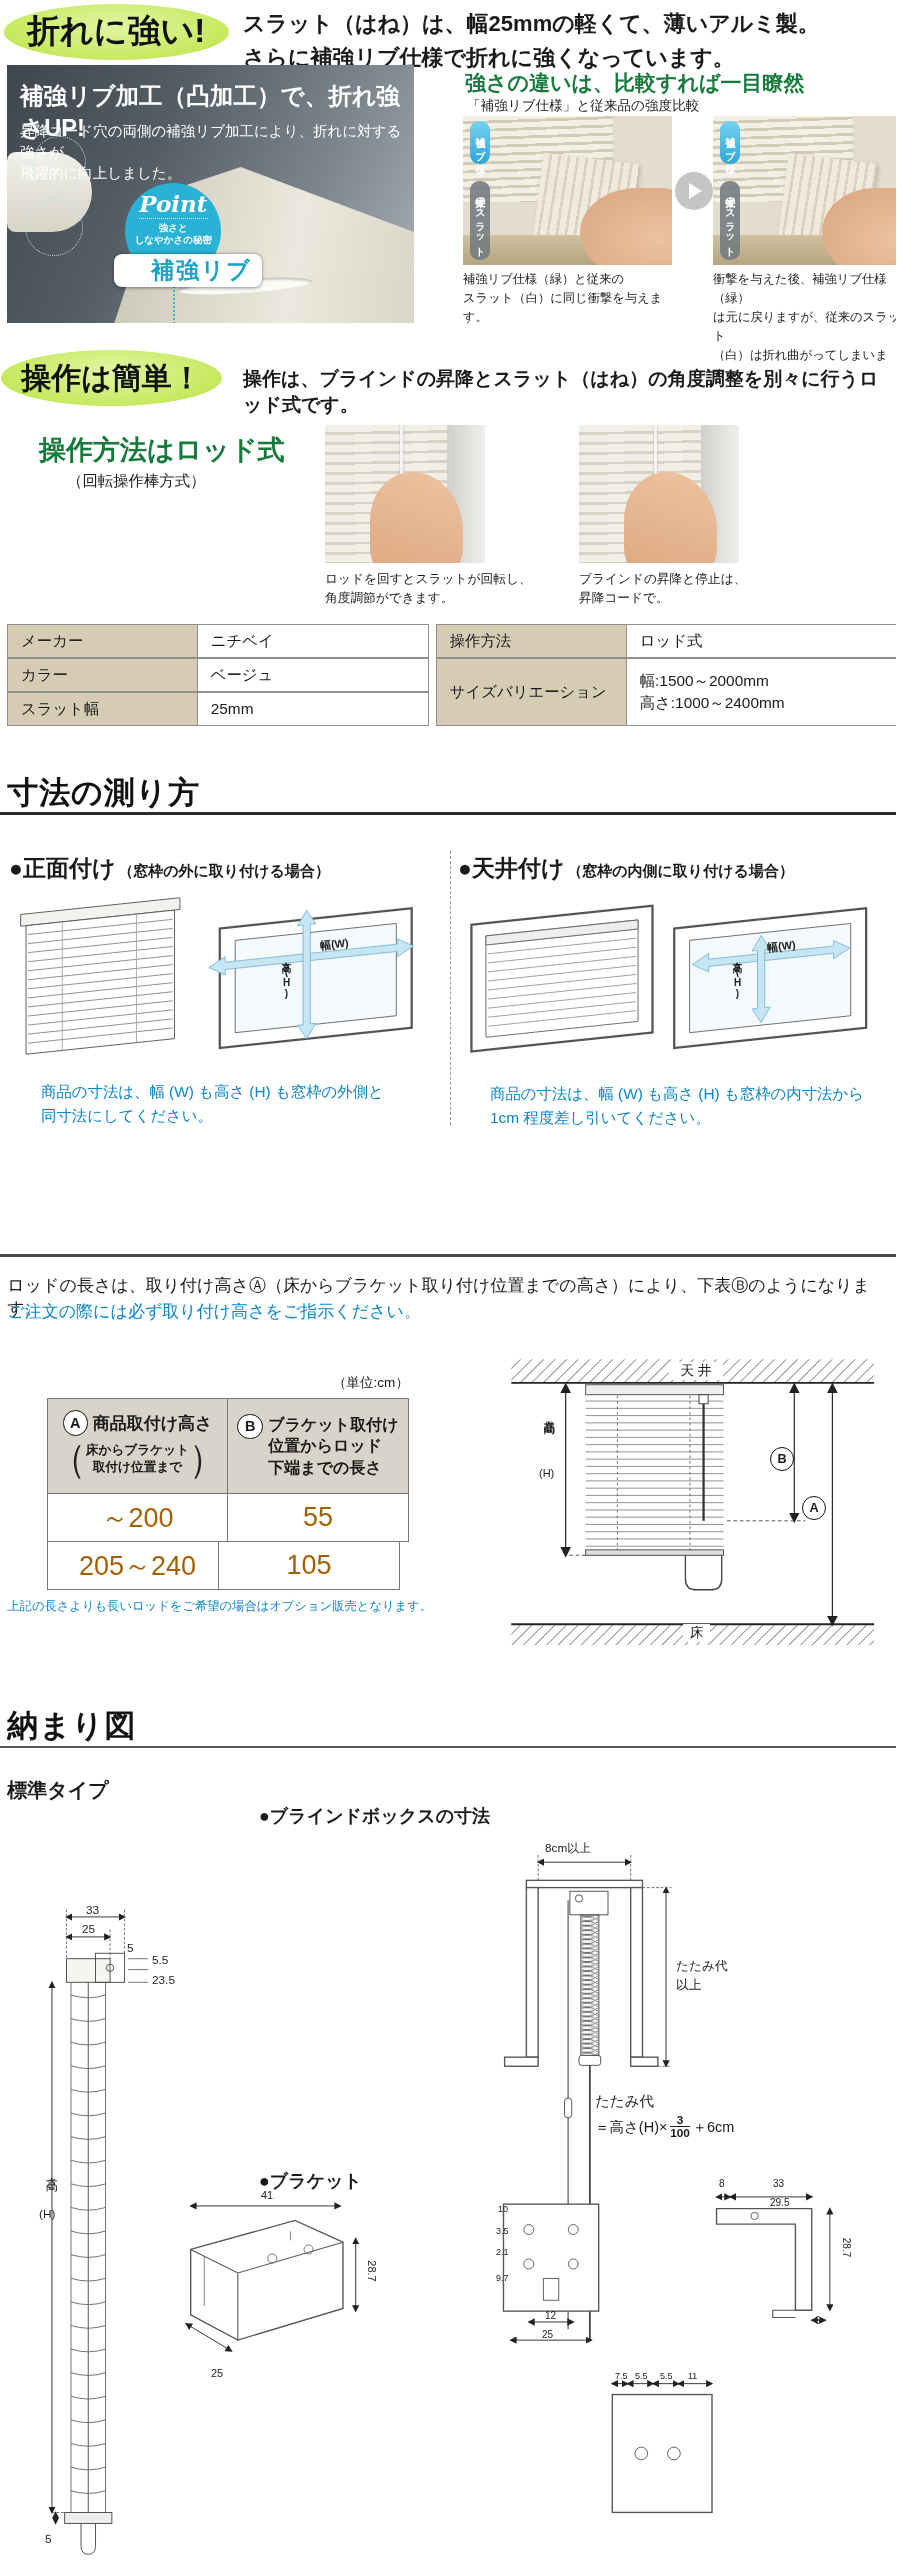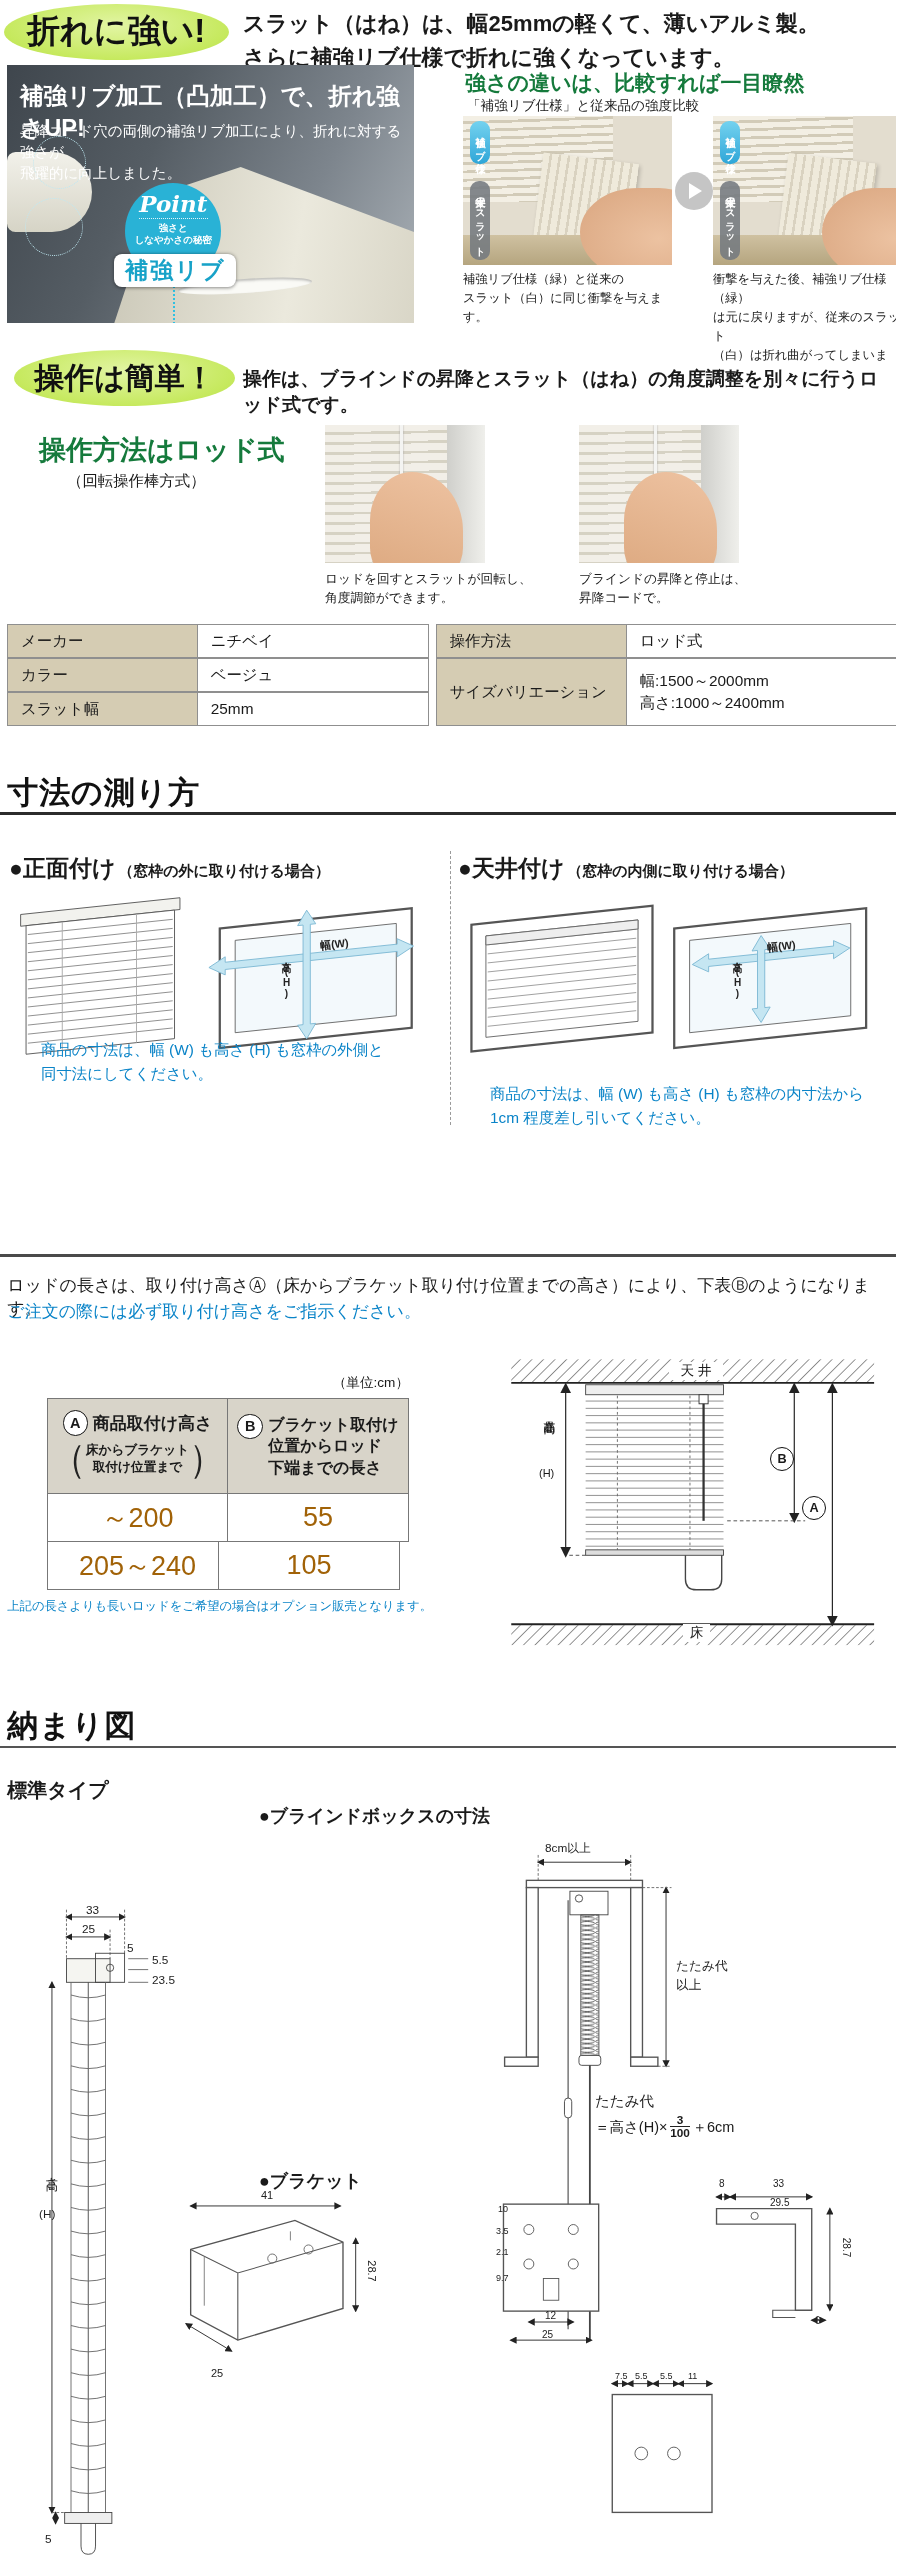--- a/index.html
+++ b/index.html
@@ -25,21 +25,21 @@
         background:linear-gradient(#f2f1ea,#d6d4c6);border-radius:9px 42px 42px 9px;}
   .dotcircle{position:absolute;border:1.8px dotted #bfe8f2;border-radius:50%;}
   .point-circle{position:absolute;left:118px;top:118px;width:96px;height:96px;border-radius:50%;
         background:#29b2d6;color:#fff;text-align:center;}
   .point-word{font-family:"DejaVu Serif","Liberation Serif",serif;font-style:italic;font-weight:bold;
         font-size:23px;margin-top:7.3px;}
   .point-dots{width:72%;margin:0.9px auto 2.7px;border-top:1.8px dotted rgba(255,255,255,.85);}
   .point-sub{font-size:9.5px;line-height:1.3;font-weight:bold;}
   .rib-keyword{position:absolute;left:107px;top:189px;width:122px;height:33px;background:#fff;border-radius:8px;
         color:#17a2c8;font-size:23px;font-weight:bold;display:flex;align-items:center;justify-content:center;
-        letter-spacing:1.8px;box-shadow:0 0.9px 3.6px rgba(0,0,0,.45);}
+        letter-spacing:1.8px;box-shadow:0 0.9px 3.6px rgba(0,0,0,.45);padding-left:26px;}
   .rib-connector{position:absolute;left:166px;top:221px;height:42px;border-left:2.7px dotted #2fc0e2;}
   
   .photo{position:absolute;background:#e3ddcf;overflow:hidden;}
   .blind-stripes{position:absolute;left:0;top:0;width:72%;height:58%;
         background:repeating-linear-gradient(178deg,#f3efe4 0 5.4px,#d2cbb8 5.4px 8.2px);}
   .slat-piece{position:absolute;left:36%;top:28%;width:46%;height:58%;
         background:repeating-linear-gradient(92deg,#efeadb 0 6.4px,#d9d2c0 6.4px 9px);transform:rotate(7deg);
         box-shadow:1.8px 1.8px 4.5px rgba(0,0,0,.2);}
   .photo-table{position:absolute;bottom:0;width:100%;height:20%;background:linear-gradient(#cfc1a1,#b5a57f);}
   .hand{position:absolute;right:-14%;bottom:-10%;width:58%;height:62%;
@@ -138,21 +138,21 @@
     <div class="hand"></div>
     <span class="vtag tag-blue">補強リブ仕様</span>
     <span class="vtag tag-gray">従来のスラット</span>
   </div>
   <div class="abs pre cap13" style="left:463px;top:270px;width:222px;">補強リブ仕様（緑）と従来の
 スラット（白）に同じ衝撃を与えます。</div>
   <div class="abs pre cap13" style="left:713px;top:270px;width:194px;">衝撃を与えた後、補強リブ仕様（緑）
 は元に戻りますが、従来のスラット
 （白）は折れ曲がってしまいます。</div>
 
-  <div class="badge" style="left:14px;top:350px;width:221px;height:56px;font-size:30px;">
+  <div class="badge" style="left:1px;top:350px;width:221px;height:56px;font-size:30px;">
     <span>操作は簡単！</span>
   </div>
   <div class="abs b" style="left:243px;top:366px;font-size:19px;">操作は、ブラインドの昇降とスラット（はね）の角度調整を別々に行うロッド式です。</div>
 
   <div class="abs b" style="left:39px;top:432px;font-size:27px;color:#157a3c;text-align:center;">操作方法はロッド式</div>
   <div class="abs" style="left:67px;top:471px;font-size:15.4px;">（回転操作棒方式）</div>
 
   <div class="rod-photo" style="left:325px;">
     <div class="frame-band"></div>
     <div class="rodline"></div>
@@ -248,21 +248,21 @@
     <g transform="translate(238,38) skewY(-6)">
       <rect x="0" y="0" width="212" height="132" fill="#fff" stroke="#555" stroke-width="2.5"></rect>
       <rect x="17" y="15" width="178" height="102" fill="#f3f9fc" stroke="#666"></rect>
       <path d="M20,42 L38,32 L38,38 L176,38 L176,32 L194,42 L176,52 L176,46 L38,46 L38,52 Z" fill="#c5e6f2" stroke="#7db9d4" stroke-width="1"></path>
       <path d="M96,18 L106,34 L100,34 L100,98 L106,98 L96,114 L86,98 L92,98 L92,34 L86,34 Z" fill="#c5e6f2" stroke="#7db9d4" stroke-width="1"></path>
     </g>
   </svg>
   <div class="dimlabel b" style="left:767px;top:939px;font-size:11px;transform:rotate(-6deg);">幅(W)</div>
   <div class="dimlabel b vtext" style="left:732px;top:955px;font-size:10px;">高さ(H)</div>
 
-  <div class="mcap pre" style="left:41px;top:1038px;">商品の寸法は、幅 (W) も高さ (H) も窓枠の外側と
+  <div class="mcap pre" style="left:41px;top:1080px;">商品の寸法は、幅 (W) も高さ (H) も窓枠の外側と
 同寸法にしてください。</div>
   <div class="mcap pre" style="left:490px;top:1082px;">商品の寸法は、幅 (W) も高さ (H) も窓枠の内寸法から
 1cm 程度差し引いてください。</div>
 
   <div class="rule" style="top:1254px;height:2.7px;background:#4a4a4a;"></div>
   <div class="abs" style="left:7.3px;top:1274px;font-size:17px;">ロッドの長さは、取り付け高さⒶ（床からブラケット取り付け位置までの高さ）により、下表Ⓑのようになります。</div>
   <div class="abs blue" style="left:7.3px;top:1300px;font-size:17px;">ご注文の際には必ず取り付け高さをご指示ください。</div>
 
   <div class="abs" style="left:300px;top:1374px;width:109px;text-align:right;font-size:13.6px;">（単位:cm）</div>
 

